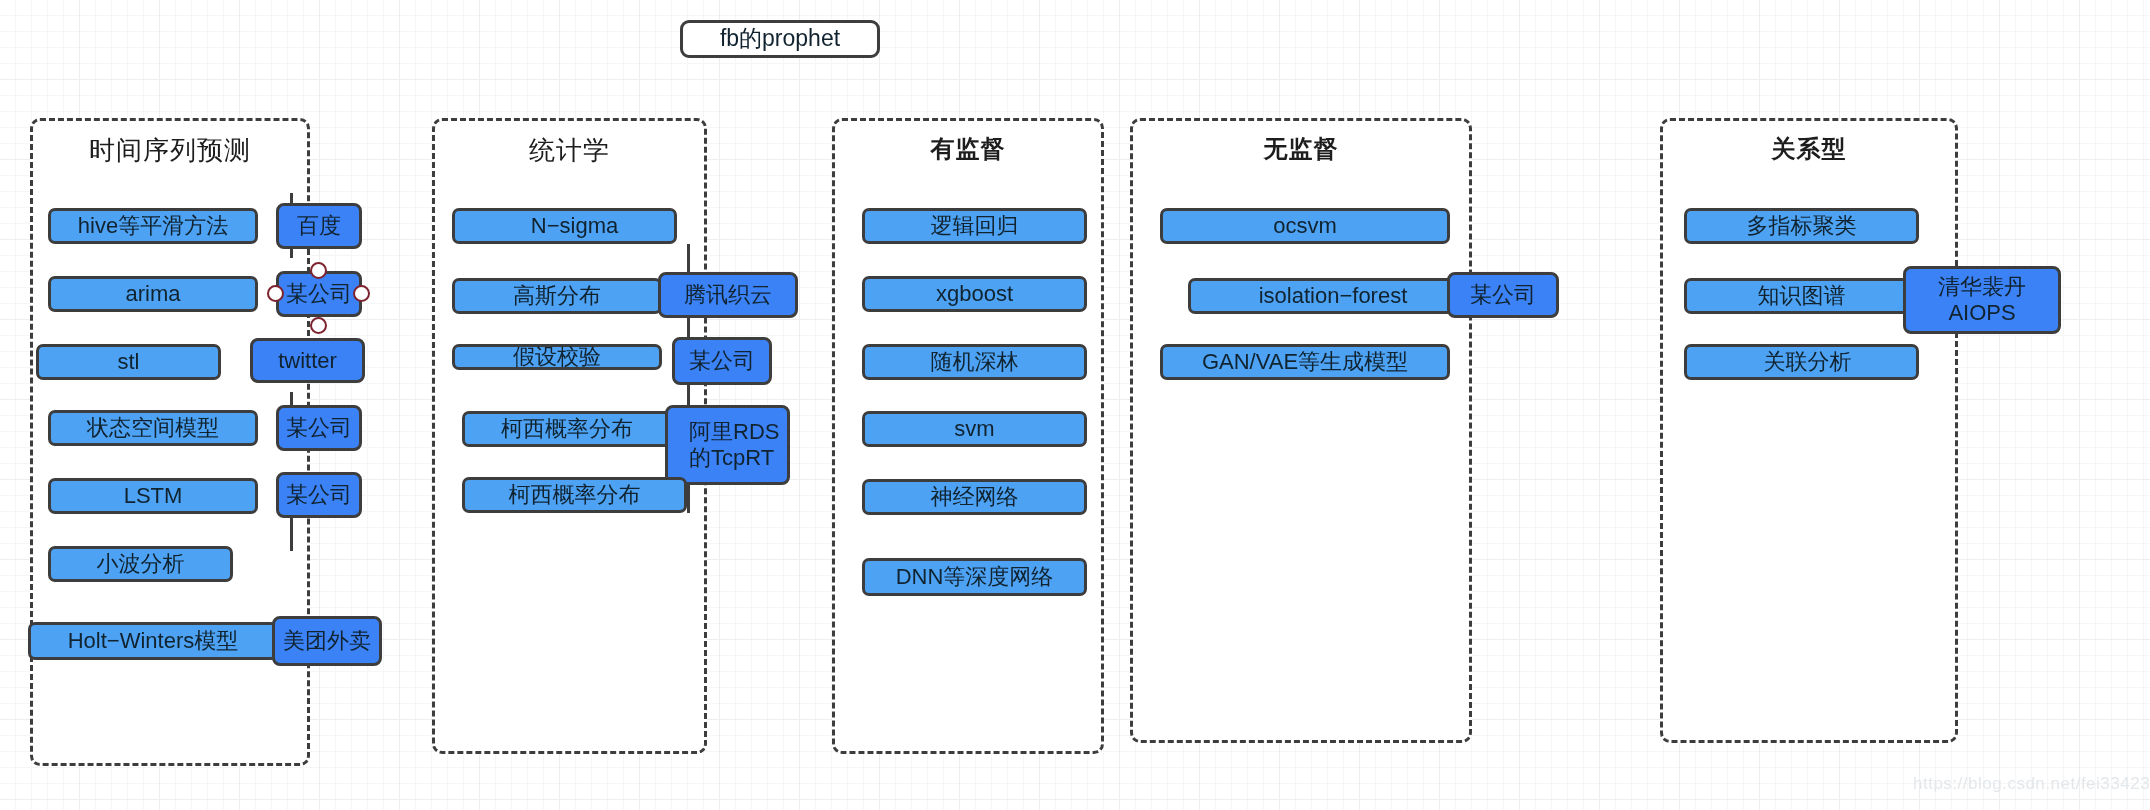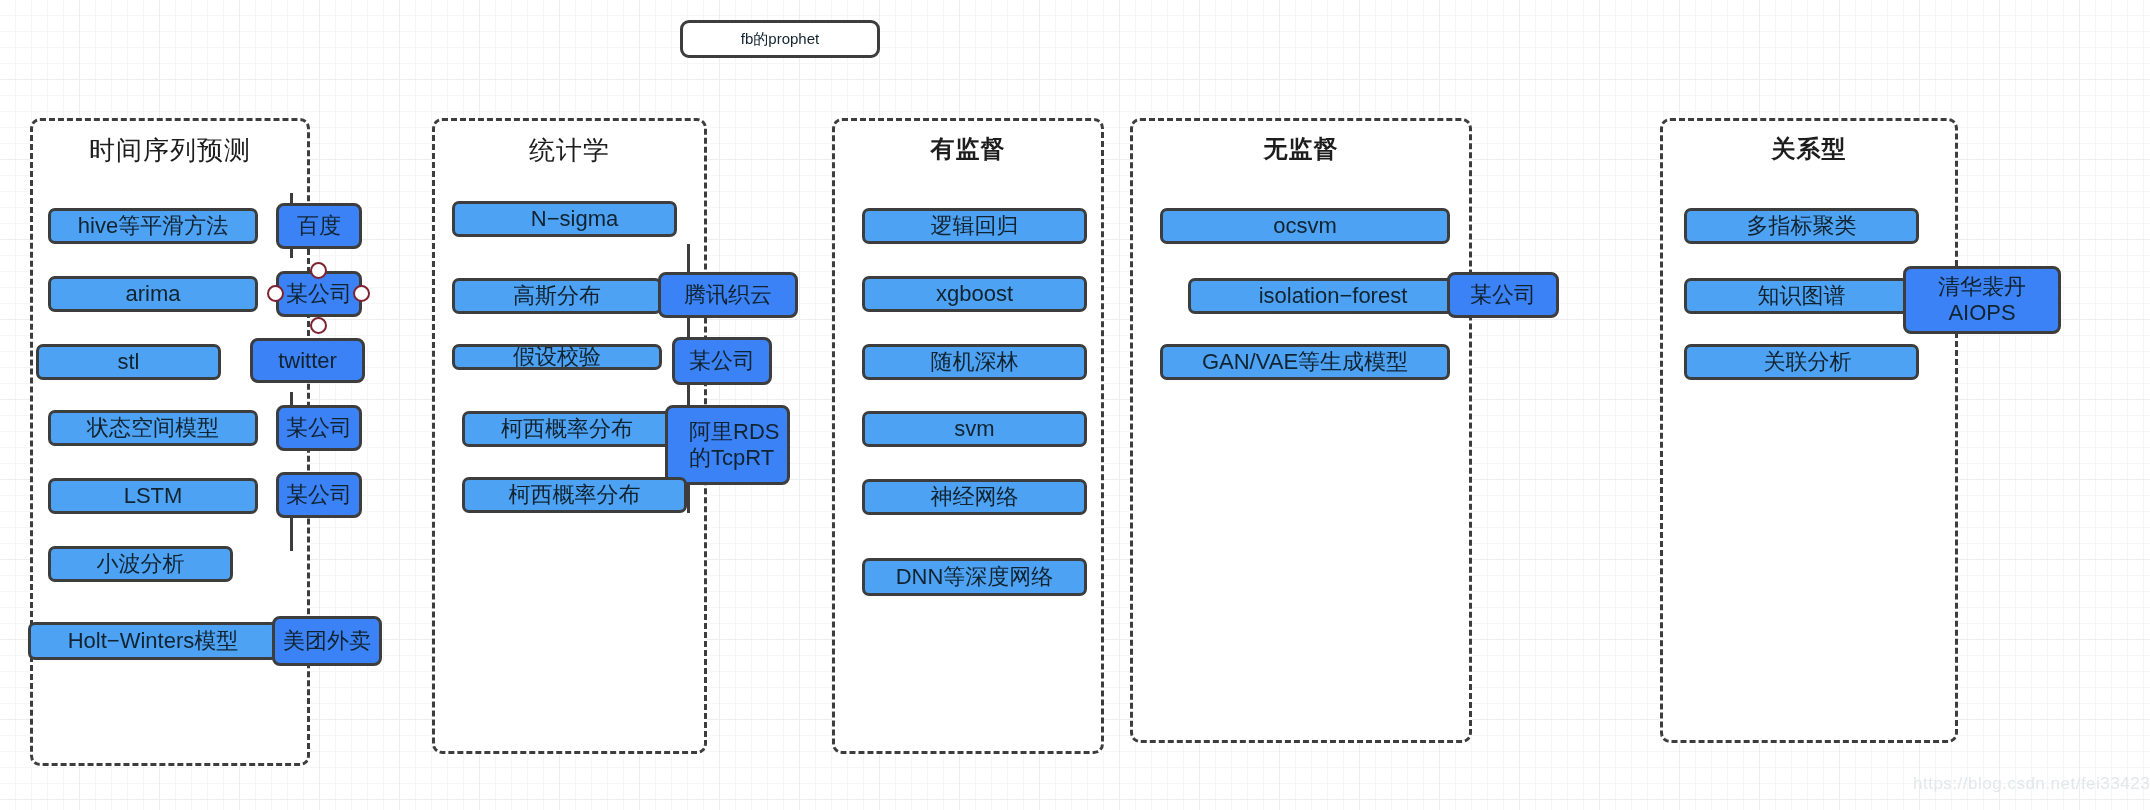--- a/index.html
+++ b/index.html
@@ -86,21 +86,21 @@
     letter-spacing:.5px;
     white-space:nowrap;
     user-select:none;
   }
 </style>
 </head>
 <body>
 
 <div id="canvas" class="abs"></div>
 
-<div class="abs note plain" style="left:680px;top:20px;width:200px;height:38px;font-size:15px;border-radius:9px;">
+<div class="abs note plain" style="left:680px;top:20px;width:200px;height:38px;font-size:23px;border-radius:9px;">
   <span>fb的prophet</span>
 </div>
 
 <div class="abs group" style="left:30px;top:118px;width:280px;height:648px;">
   <div class="group-title">时间序列预测</div>
 </div>
 
 <div class="abs edge" style="left:290px;top:193px;width:3px;height:15px;"></div>
 <div class="abs edge" style="left:290px;top:244px;width:3px;height:14px;"></div>
 <div class="abs edge" style="left:290px;top:291px;width:3px;height:22px;"></div>
@@ -154,21 +154,21 @@
 
 <div class="abs group" style="left:432px;top:118px;width:275px;height:636px;">
   <div class="group-title">统计学</div>
 </div>
 
 <div class="abs edge" style="left:687px;top:244px;width:3px;height:34px;"></div>
 <div class="abs edge" style="left:687px;top:315px;width:3px;height:22px;"></div>
 <div class="abs edge" style="left:687px;top:385px;width:3px;height:26px;"></div>
 <div class="abs edge" style="left:687px;top:479px;width:3px;height:34px;"></div>
 
-<div class="abs node" style="left:452px;top:201px;width:225px;height:36px;padding-left:20px;">
+<div class="abs node" style="left:452px;top:208px;width:225px;height:36px;padding-left:20px;">
   <span>N−sigma</span>
   </div>
 
 <div class="abs node" style="left:452px;top:278px;width:210px;height:36px;">
   <span>高斯分布</span>
   </div>
 <div class="abs note" style="left:658px;top:272px;width:140px;height:46px;">
   <span>腾讯织云</span></div>
 
 <div class="abs node" style="left:452px;top:344px;width:210px;height:26px;">

